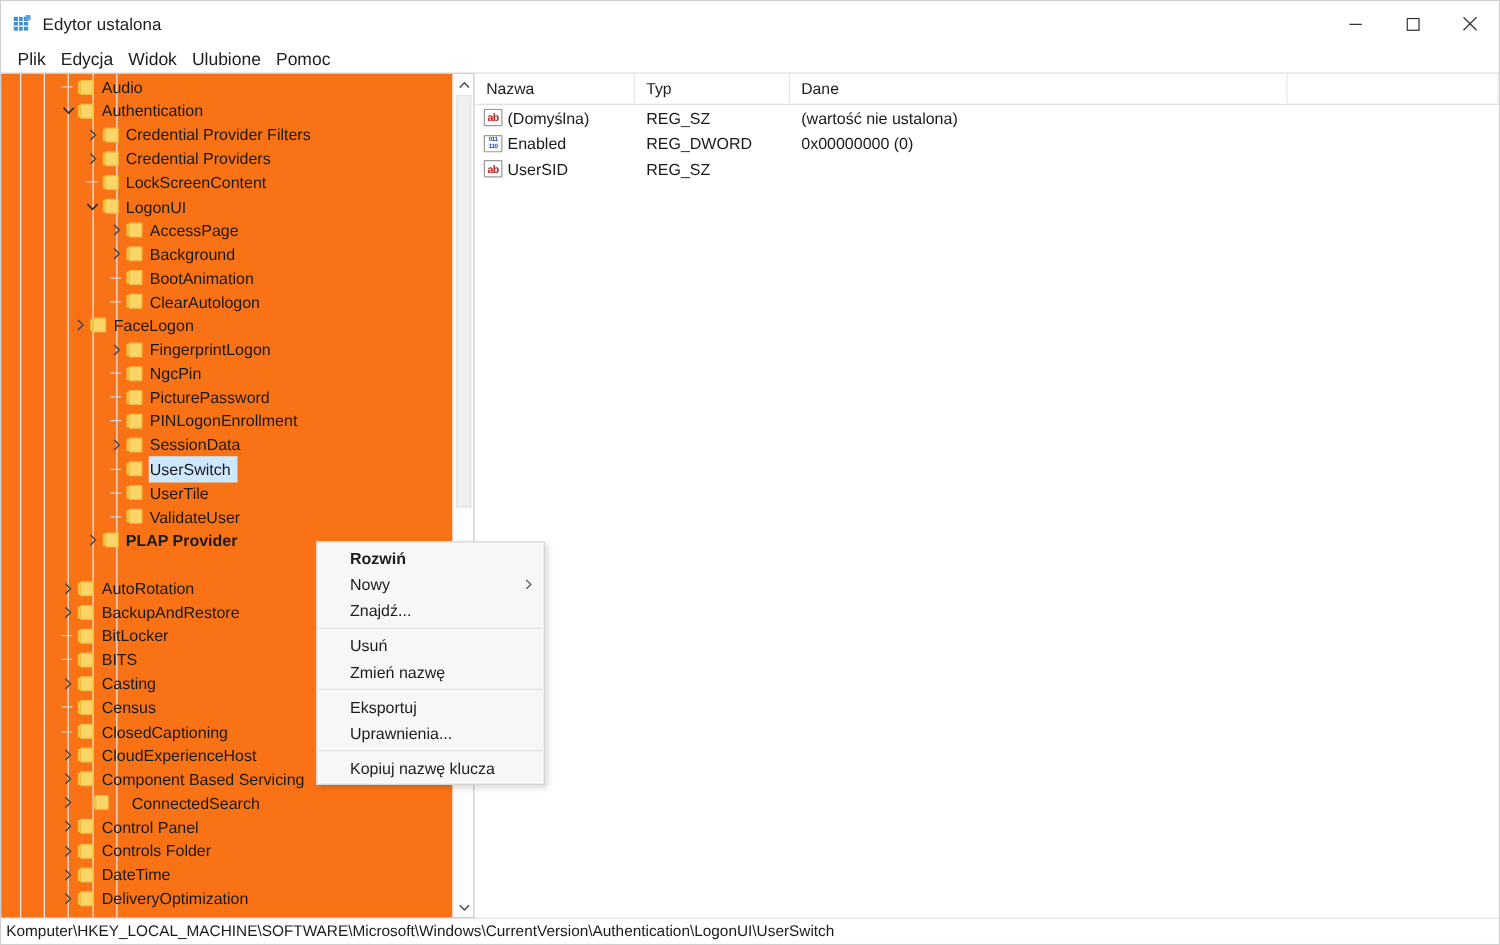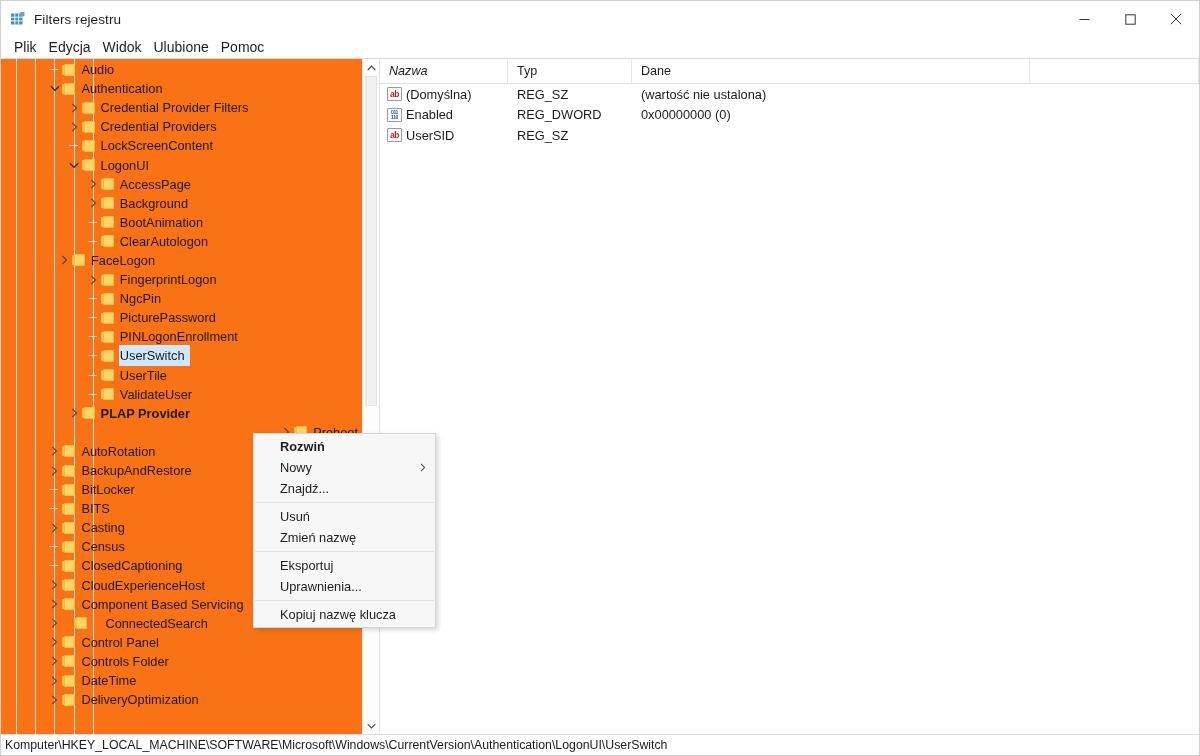--- a/index.html
+++ b/index.html
@@ -246,21 +246,21 @@
         <rect x="1" y="2.5" width="11.5" height="11" fill="#3f8fd0"></rect>
         <g stroke="#ffffff" stroke-width="0.9">
           <line x1="1" y1="6.2" x2="12.5" y2="6.2"></line>
           <line x1="1" y1="9.9" x2="12.5" y2="9.9"></line>
           <line x1="4.8" y1="2.5" x2="4.8" y2="13.5"></line>
           <line x1="8.6" y1="2.5" x2="8.6" y2="13.5"></line>
         </g>
         <rect x="10.3" y="1" width="4.2" height="4.2" rx="0.6" fill="#5aa7e0"></rect>
       </svg>
     </div>
-    <div class="title-text">Filters rejestru</div>
+    <div class="title-text">Edytor ustalona</div>
 
     <div class="win-buttons">
       <div class="win-btn">
         <svg width="11" height="11" viewBox="0 0 11 11">
             <line x1="0.5" y1="5.5" x2="10.5" y2="5.5" stroke="#333" stroke-width="1"></line>
           </svg>
       </div>
       <div class="win-btn">
         <svg width="11" height="11" viewBox="0 0 11 11">
             <rect x="0.8" y="0.8" width="9.4" height="9.4" fill="none" stroke="#333" stroke-width="1"></rect>
@@ -468,20 +468,32 @@
                 <svg width="11" height="11" viewBox="0 0 11 11">
                   <line x1="0" y1="5.5" x2="9" y2="5.5" stroke="#d2d2d2" stroke-width="1"></line>
                 </svg>
               </span>
               <span class="folder">
                 <span class="f-tab"></span>
                 <span class="f-body"></span>
               </span>
               <span class="label">PINLogonEnrollment</span>
             </div>
+            <div class="node" style="padding-left: 84.8px;">
+              <span class="twisty">
+                <svg width="7" height="10" viewBox="0 0 7 10">
+                  <polyline points="1.3,0.9 5.4,5 1.3,9.1" fill="none" stroke="#4a4a4a" stroke-width="1.2"></polyline>
+                </svg>
+              </span>
+              <span class="folder">
+                <span class="f-tab"></span>
+                <span class="f-body"></span>
+              </span>
+              <span class="label">SessionData</span>
+            </div>
             <div class="node selected" style="padding-left: 84.8px;">
               <span class="twisty">
                 <svg width="11" height="11" viewBox="0 0 11 11">
                   <line x1="0" y1="5.5" x2="9" y2="5.5" stroke="#d2d2d2" stroke-width="1"></line>
                 </svg>
               </span>
               <span class="folder">
                 <span class="f-tab"></span>
                 <span class="f-body"></span>
               </span>
@@ -716,21 +728,21 @@
         <div class="sb-arrow bot">
           <svg width="9" height="6" viewBox="0 0 9 6">
               <polyline points="0.8,1.2 4.5,5 8.2,1.2" fill="none" stroke="#4a4a4a" stroke-width="1.2"></polyline>
             </svg>
         </div>
       </div>
     </div>
 
     <div class="list-pane">
       <div class="col-header" id="col-header">
-          <div class="cell" style="width: 128px; flex: 0 0 128px; font-style: italic;">
+          <div class="cell" style="width: 128px; flex: 0 0 128px;">
             <span>Nazwa</span>
           </div>
           <div class="cell" style="width: 124px; flex: 0 0 124px;">
             <span>Typ</span>
           </div>
           <div class="cell" style="width: 398px; flex: 0 0 398px;">
             <span>Dane</span>
           </div>
           <div class="cell" style="flex: 1 1 auto;"></div>
         </div>

